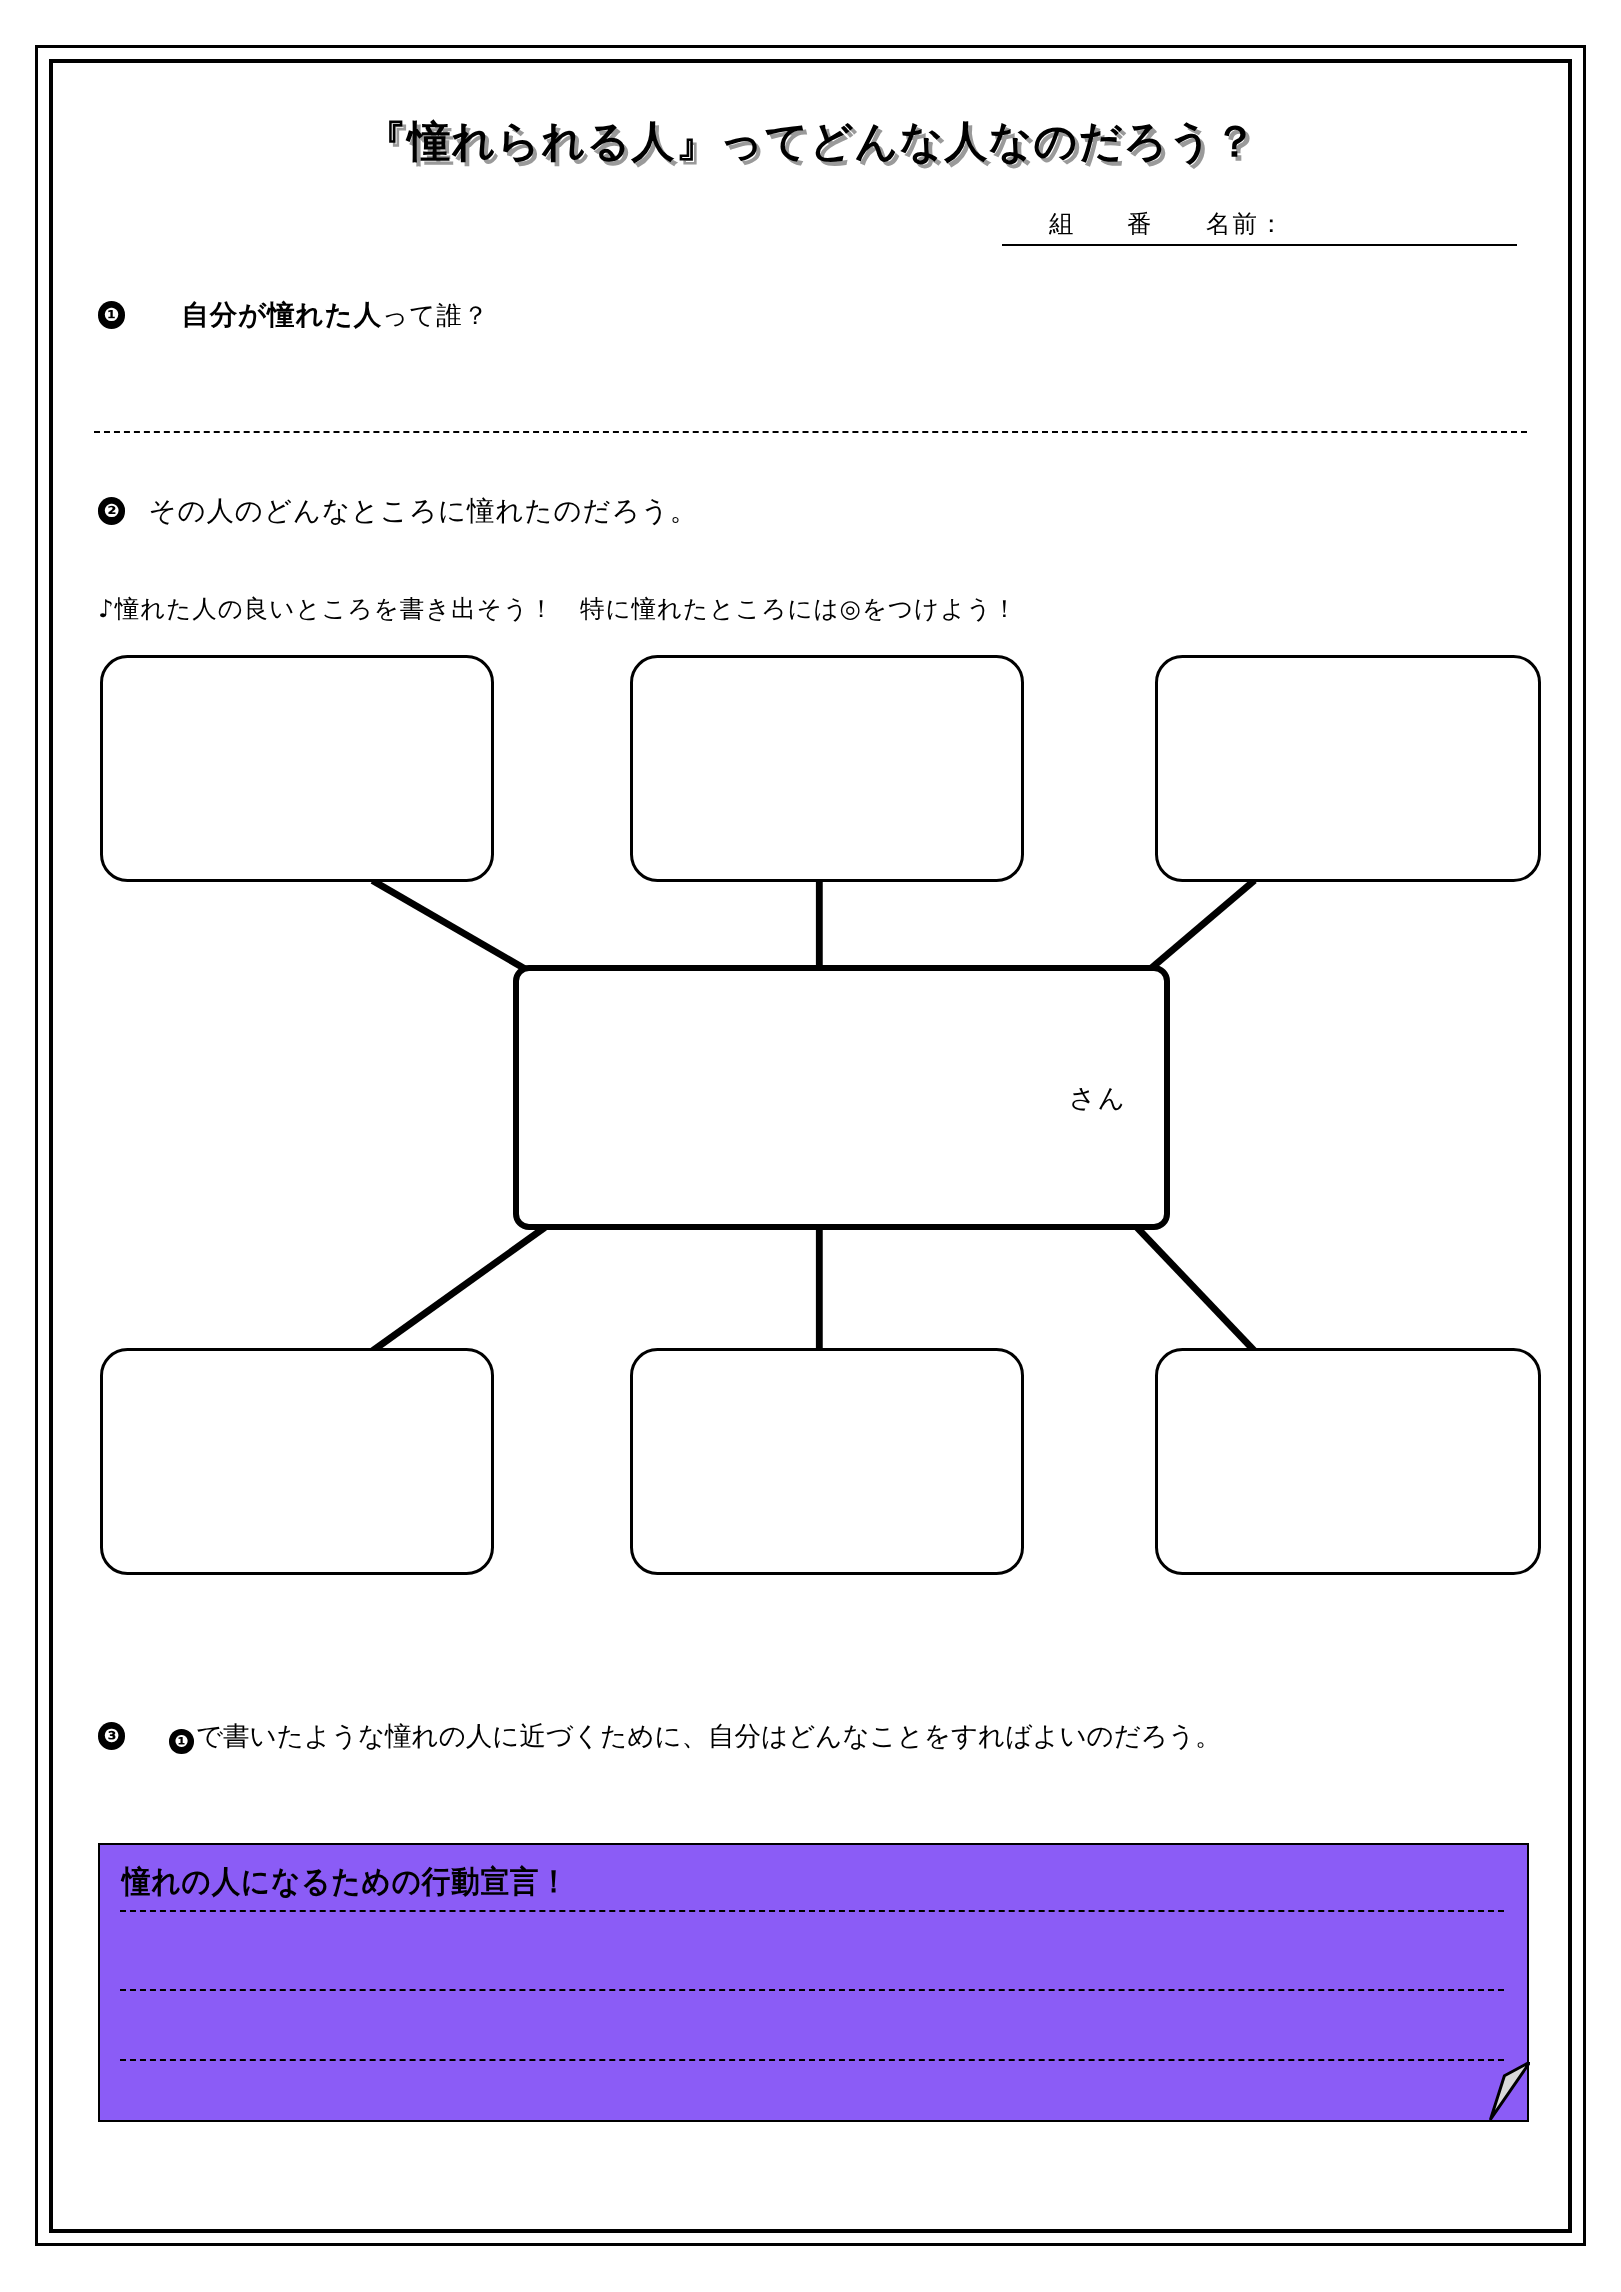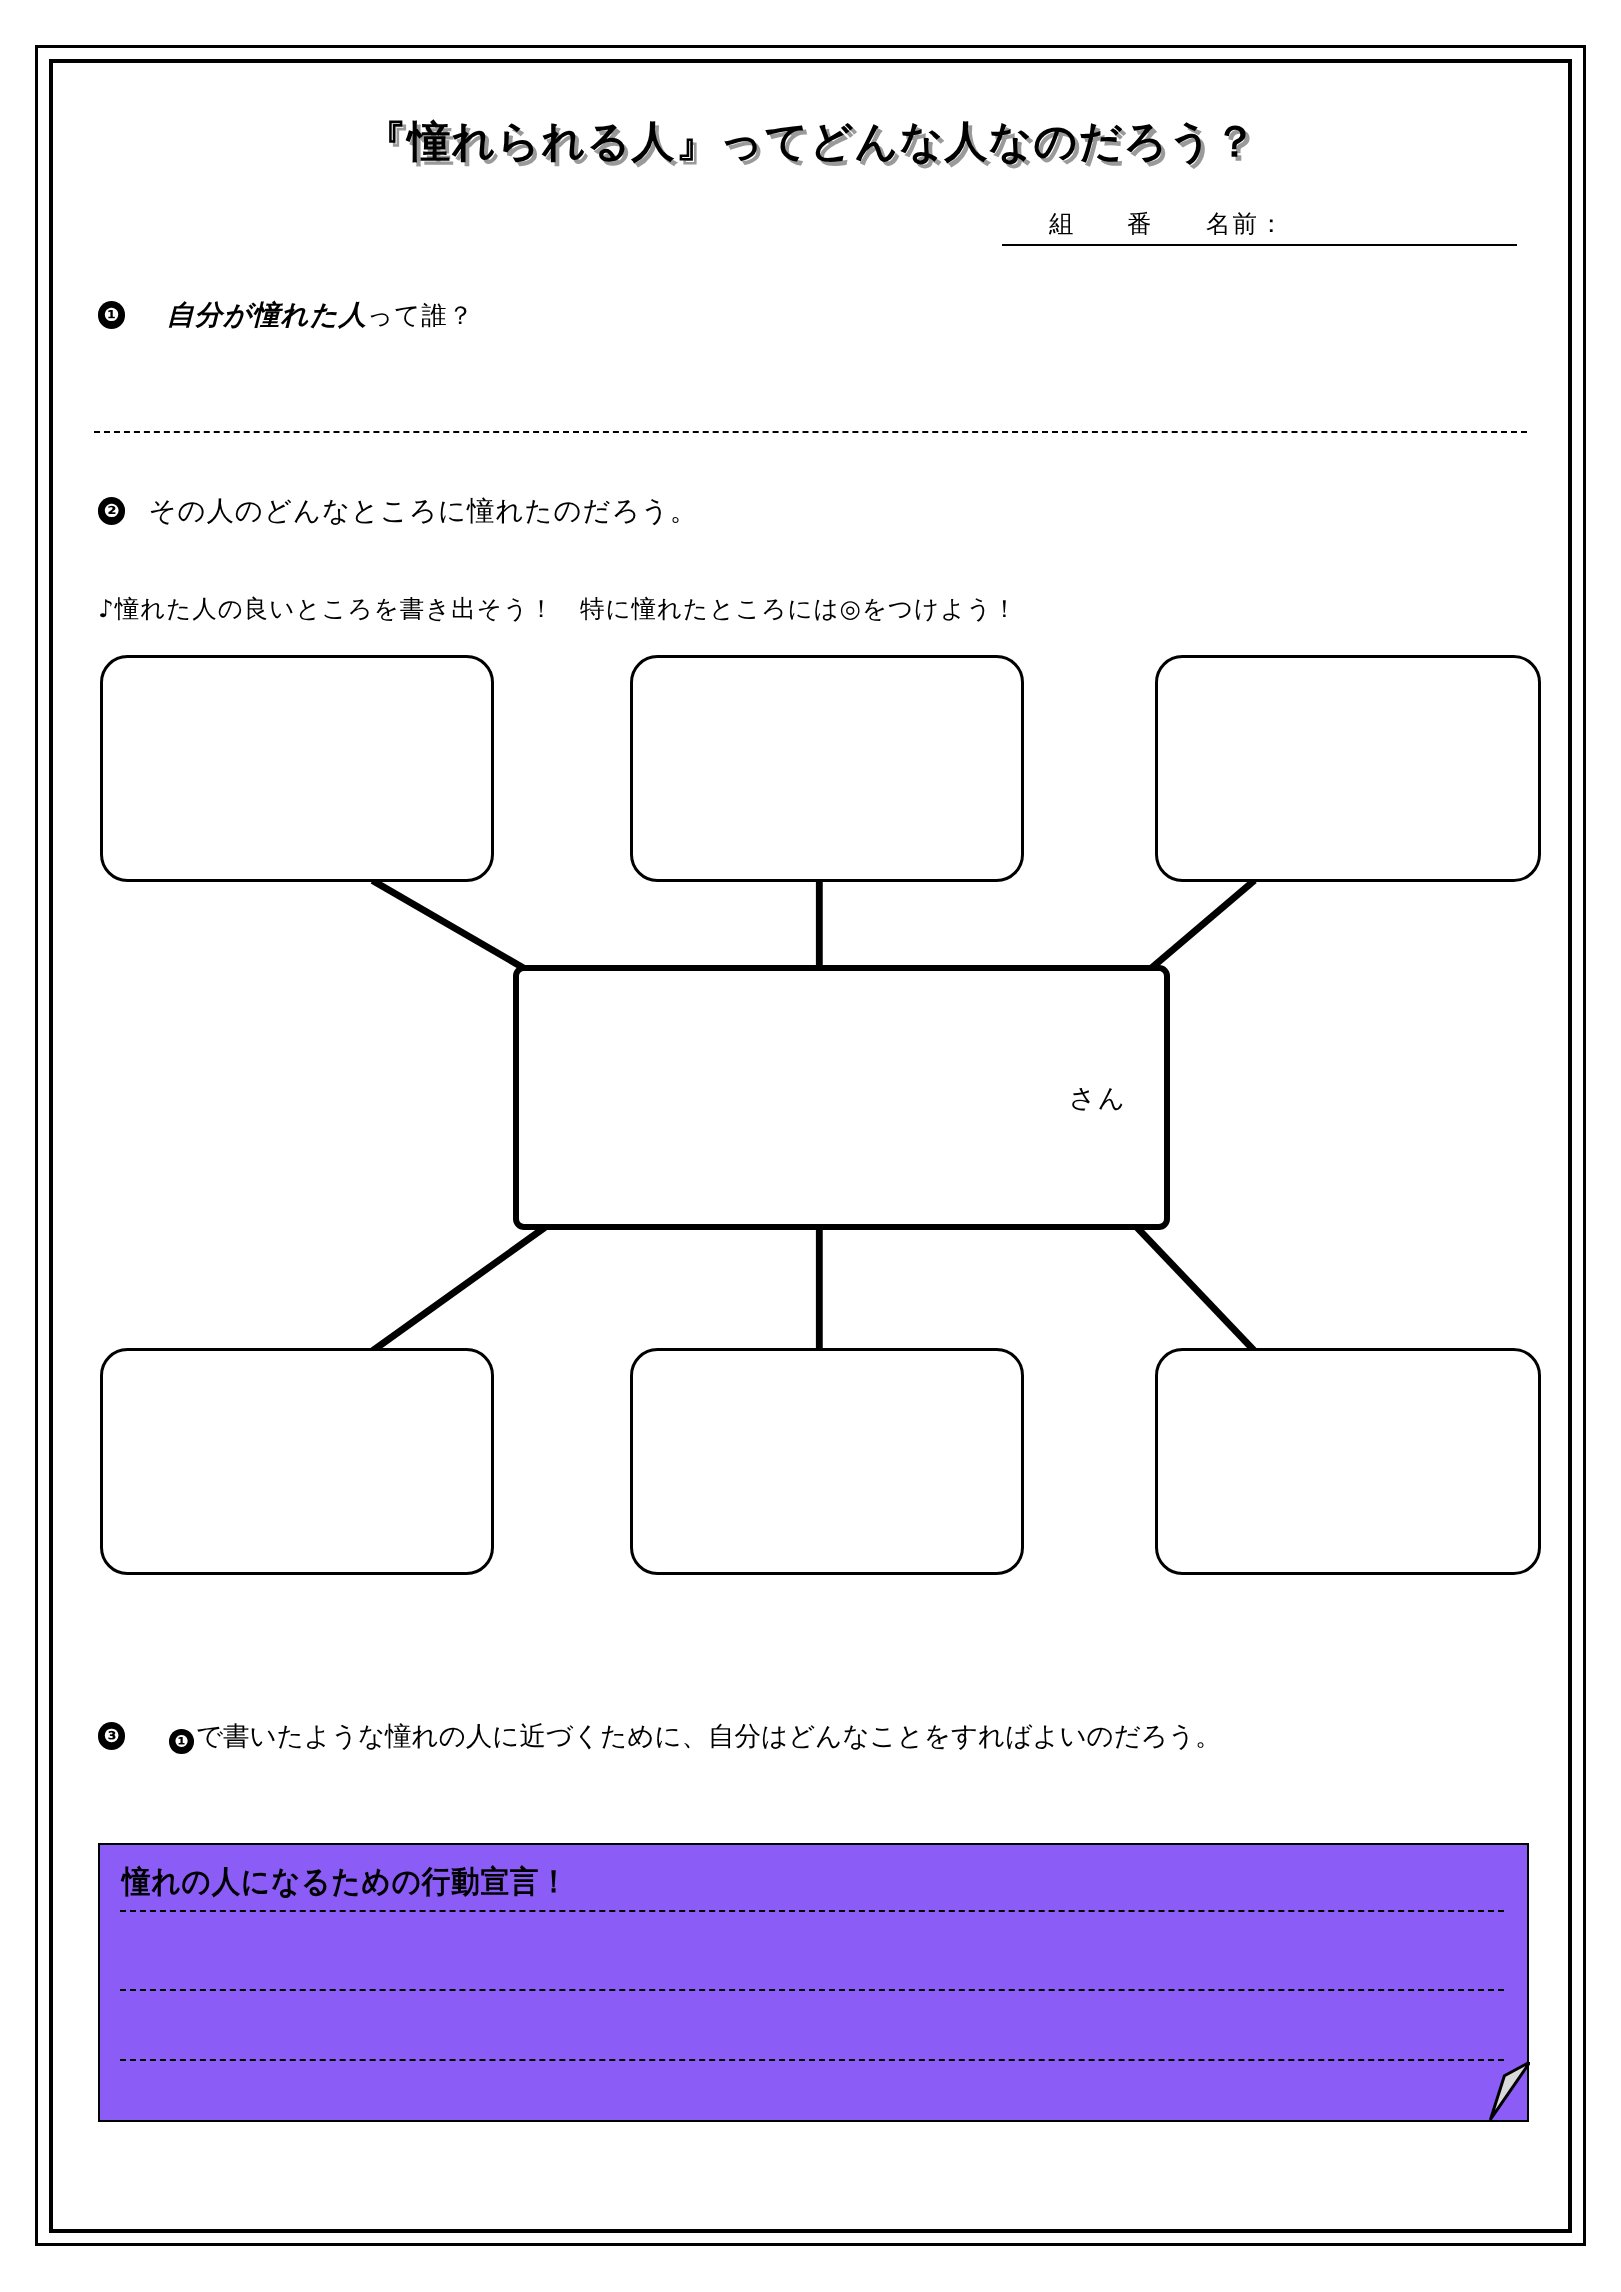--- a/index.html
+++ b/index.html
@@ -105,25 +105,24 @@
     width: 24.5px;
     height: 24.5px;
     line-height: 24.5px;
     font-size: 16.7px;
     margin-right: 2px;
     vertical-align: -2px;
   }
 
   #q1 { left: 98px; top: 297px; }
   #q1 .q-strong {
-    margin-left: 41px;
+    margin-left: 56px;
     font-size: 27.4px;
     font-weight: bold;
     letter-spacing: 1px;
-    font-style: italic;
   }
   #q1 .q-light {
     font-size: 25.5px;
     font-weight: normal;
     letter-spacing: 1px;
   }
 
   #q2 { left: 98px; top: 493px; }
   #q2 .q-text {
     margin-left: 23px;
@@ -171,21 +170,21 @@
   .bubble {
     position: absolute;
     border: 3.9px solid #000;
     border-radius: 27.4px;
     background: #fff;
     box-sizing: border-box;
   }
   .bubble-center {
     position: absolute;
     border: 6.9px solid #000;
-    border-radius: 11px;
+    border-radius: 16px;
     background: #fff;
     box-sizing: border-box;
   }
   .bubble-center .san {
     position: absolute;
     right: 37px;
     top: 50%;
     transform: translateY(-50%);
     font-size: 26.5px;
     letter-spacing: 2px;

